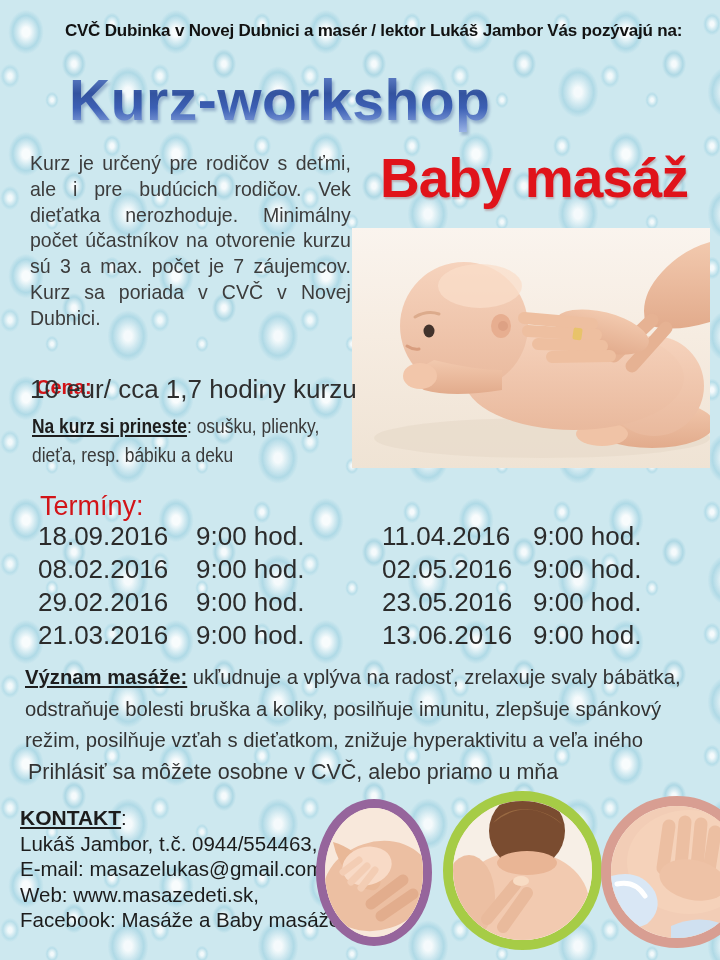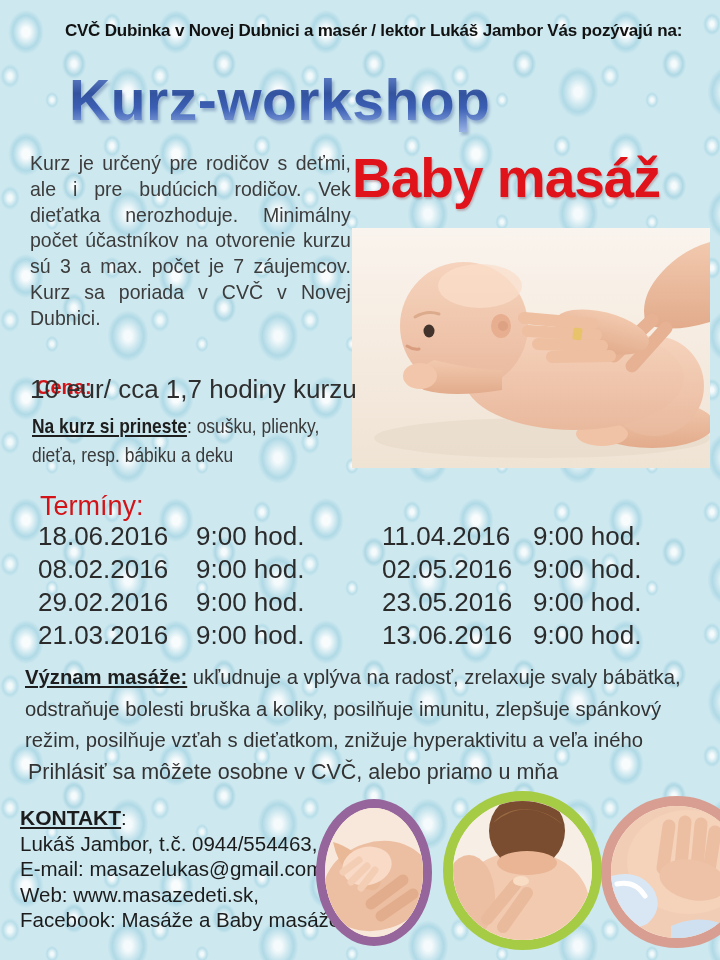--- a/index.html
+++ b/index.html
@@ -18,21 +18,21 @@
     padding-left:27px;
   }
   .abs { position:absolute; }
   .invite { top:21px; left:0; right:0; text-align:center; font-weight:bold; font-size:17px; color:#121212; letter-spacing:-0.2px; }
   .workshop {
     top:60px; left:62px; margin:7px; font-size:57px; font-weight:bold; letter-spacing:0.5px;
     background:linear-gradient(180deg,#7291d6 0%, #33539f 40%, #3c5fb4 62%, #9cb6e8 100%);
     -webkit-background-clip:text; background-clip:text; color:transparent;
     filter:drop-shadow(2px 3px 1.5px rgba(47,76,140,.35));
   }
-  .course-title { top:146px; left:352px; width:364px; margin:0; font-size:55px; font-weight:bold; letter-spacing:-1px; color:#e0131a; text-shadow:1px 2px 2px rgba(130,10,10,.25); }
+  .course-title { top:146px; left:352px; width:364px; margin:0; text-align:center; font-size:55px; font-weight:bold; letter-spacing:-1px; color:#e0131a; text-shadow:1px 2px 2px rgba(130,10,10,.25); }
   .intro { top:150px; left:30px; width:345px; margin:0; font-size:21px; line-height:25.8px; color:#3c3c3c; text-align:justify; transform:scaleX(.93); transform-origin:left top; }
   .photo-main { top:228px; left:352px; width:358px; height:240px; }
   .photo-main svg, .circle svg { display:block; width:100%; height:100%; }
   .price-label { top:361px; left:36px; font-size:20px; font-weight:bold; color:#d21418;margin-top:15px; }
   .price-value { top:374px; left:30px; font-size:26px; color:#2e2e2e; }
   .bring { top:412px; left:32px; width:390px; font-size:20.5px; line-height:28.5px; color:#3a3a3a; transform:scaleX(.85); transform-origin:left top; }
   .bring .lbl { font-weight:bold; text-decoration:underline; color:#1e1e1e; }
   .terms-label { top:491px; left:40px; font-size:27px; font-weight:normal; color:#d21418; }
   .dates-col { top:521px; }
   .col1 { left:38px; }
@@ -114,21 +114,21 @@
   <div class="abs price-label">Cena:</div>
   <div class="abs price-value">10 eur/ cca 1,7 hodiny kurzu</div>
 
   <div class="abs bring">
     <span class="lbl">Na kurz si prineste</span><span>: osušku, plienky, dieťa, resp. bábiku a deku</span>
   </div>
 
   <div class="abs terms-label">Termíny:</div>
 
   <div class="abs dates-col col1">
-    <div class="date-row"><span class="d">18.06.2016</span><span class="t">9:00 hod.</span></div>
+    <div class="date-row"><span class="d">18.09.2016</span><span class="t">9:00 hod.</span></div>
     <div class="date-row"><span class="d">08.02.2016</span><span class="t">9:00 hod.</span></div>
     <div class="date-row"><span class="d">29.02.2016</span><span class="t">9:00 hod.</span></div>
     <div class="date-row"><span class="d">21.03.2016</span><span class="t">9:00 hod.</span></div>
   </div>
 
   <div class="abs dates-col col2">
     <div class="date-row"><span class="d">11.04.2016</span><span class="t">9:00 hod.</span></div>
     <div class="date-row"><span class="d">02.05.2016</span><span class="t">9:00 hod.</span></div>
     <div class="date-row"><span class="d">23.05.2016</span><span class="t">9:00 hod.</span></div>
     <div class="date-row"><span class="d">13.06.2016</span><span class="t">9:00 hod.</span></div>

